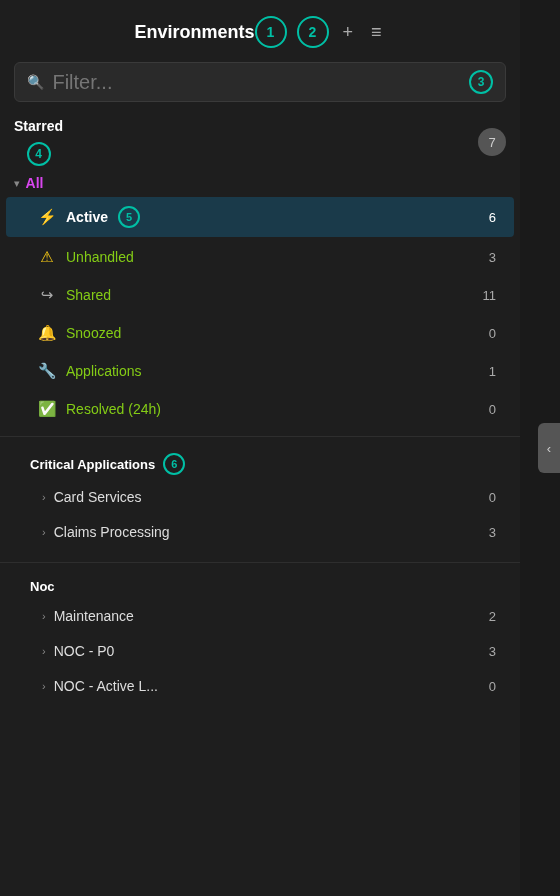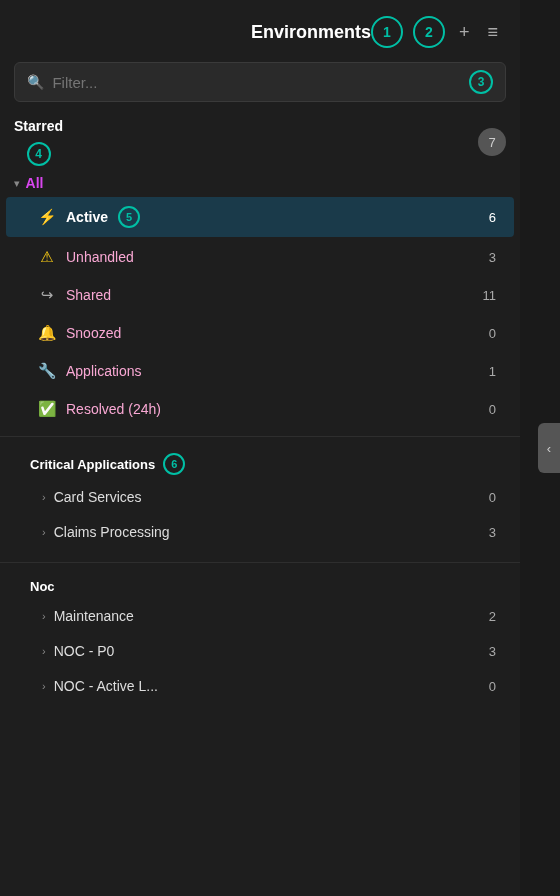--- a/index.html
+++ b/index.html
@@ -18,21 +18,21 @@
       height: 896px;
       background: #1e1e1e;
       display: flex;
       flex-direction: column;
       overflow: hidden;
     }
 
     .header {
       display: flex;
       align-items: center;
-      justify-content: flex-end;
+      justify-content: center;
       padding: 16px 18px 10px 18px;
     }
 
     .header-title {
       font-size: 18px;
       font-weight: 700;
       color: #ffffff;
     }
 
     .header-actions {
@@ -81,21 +81,21 @@
     .filter-icon {
       color: #888;
       font-size: 14px;
     }
 
     .filter-input {
       background: none;
       border: none;
       outline: none;
       color: #f0abfc;
-      font-size: 15px;
+      font-size: 20px;
       flex: 1;
     }
 
     .filter-badge {
       width: 24px;
       height: 24px;
       border-radius: 50%;
       border: 2px solid #00bfa5;
       display: flex;
       align-items: center;
@@ -192,21 +192,21 @@
     }
 
     .nav-item-icon {
       font-size: 15px;
       width: 18px;
       text-align: center;
     }
 
     .nav-item-label {
       font-size: 14px;
-      color: #f9a8d4;
+      color: #84cc16;
     }
 
     .nav-item.active .nav-item-label {
       color: #ffffff;
       font-weight: 700;
     }
 
     .nav-item-count {
       font-size: 13px;
       color: #aaa;

